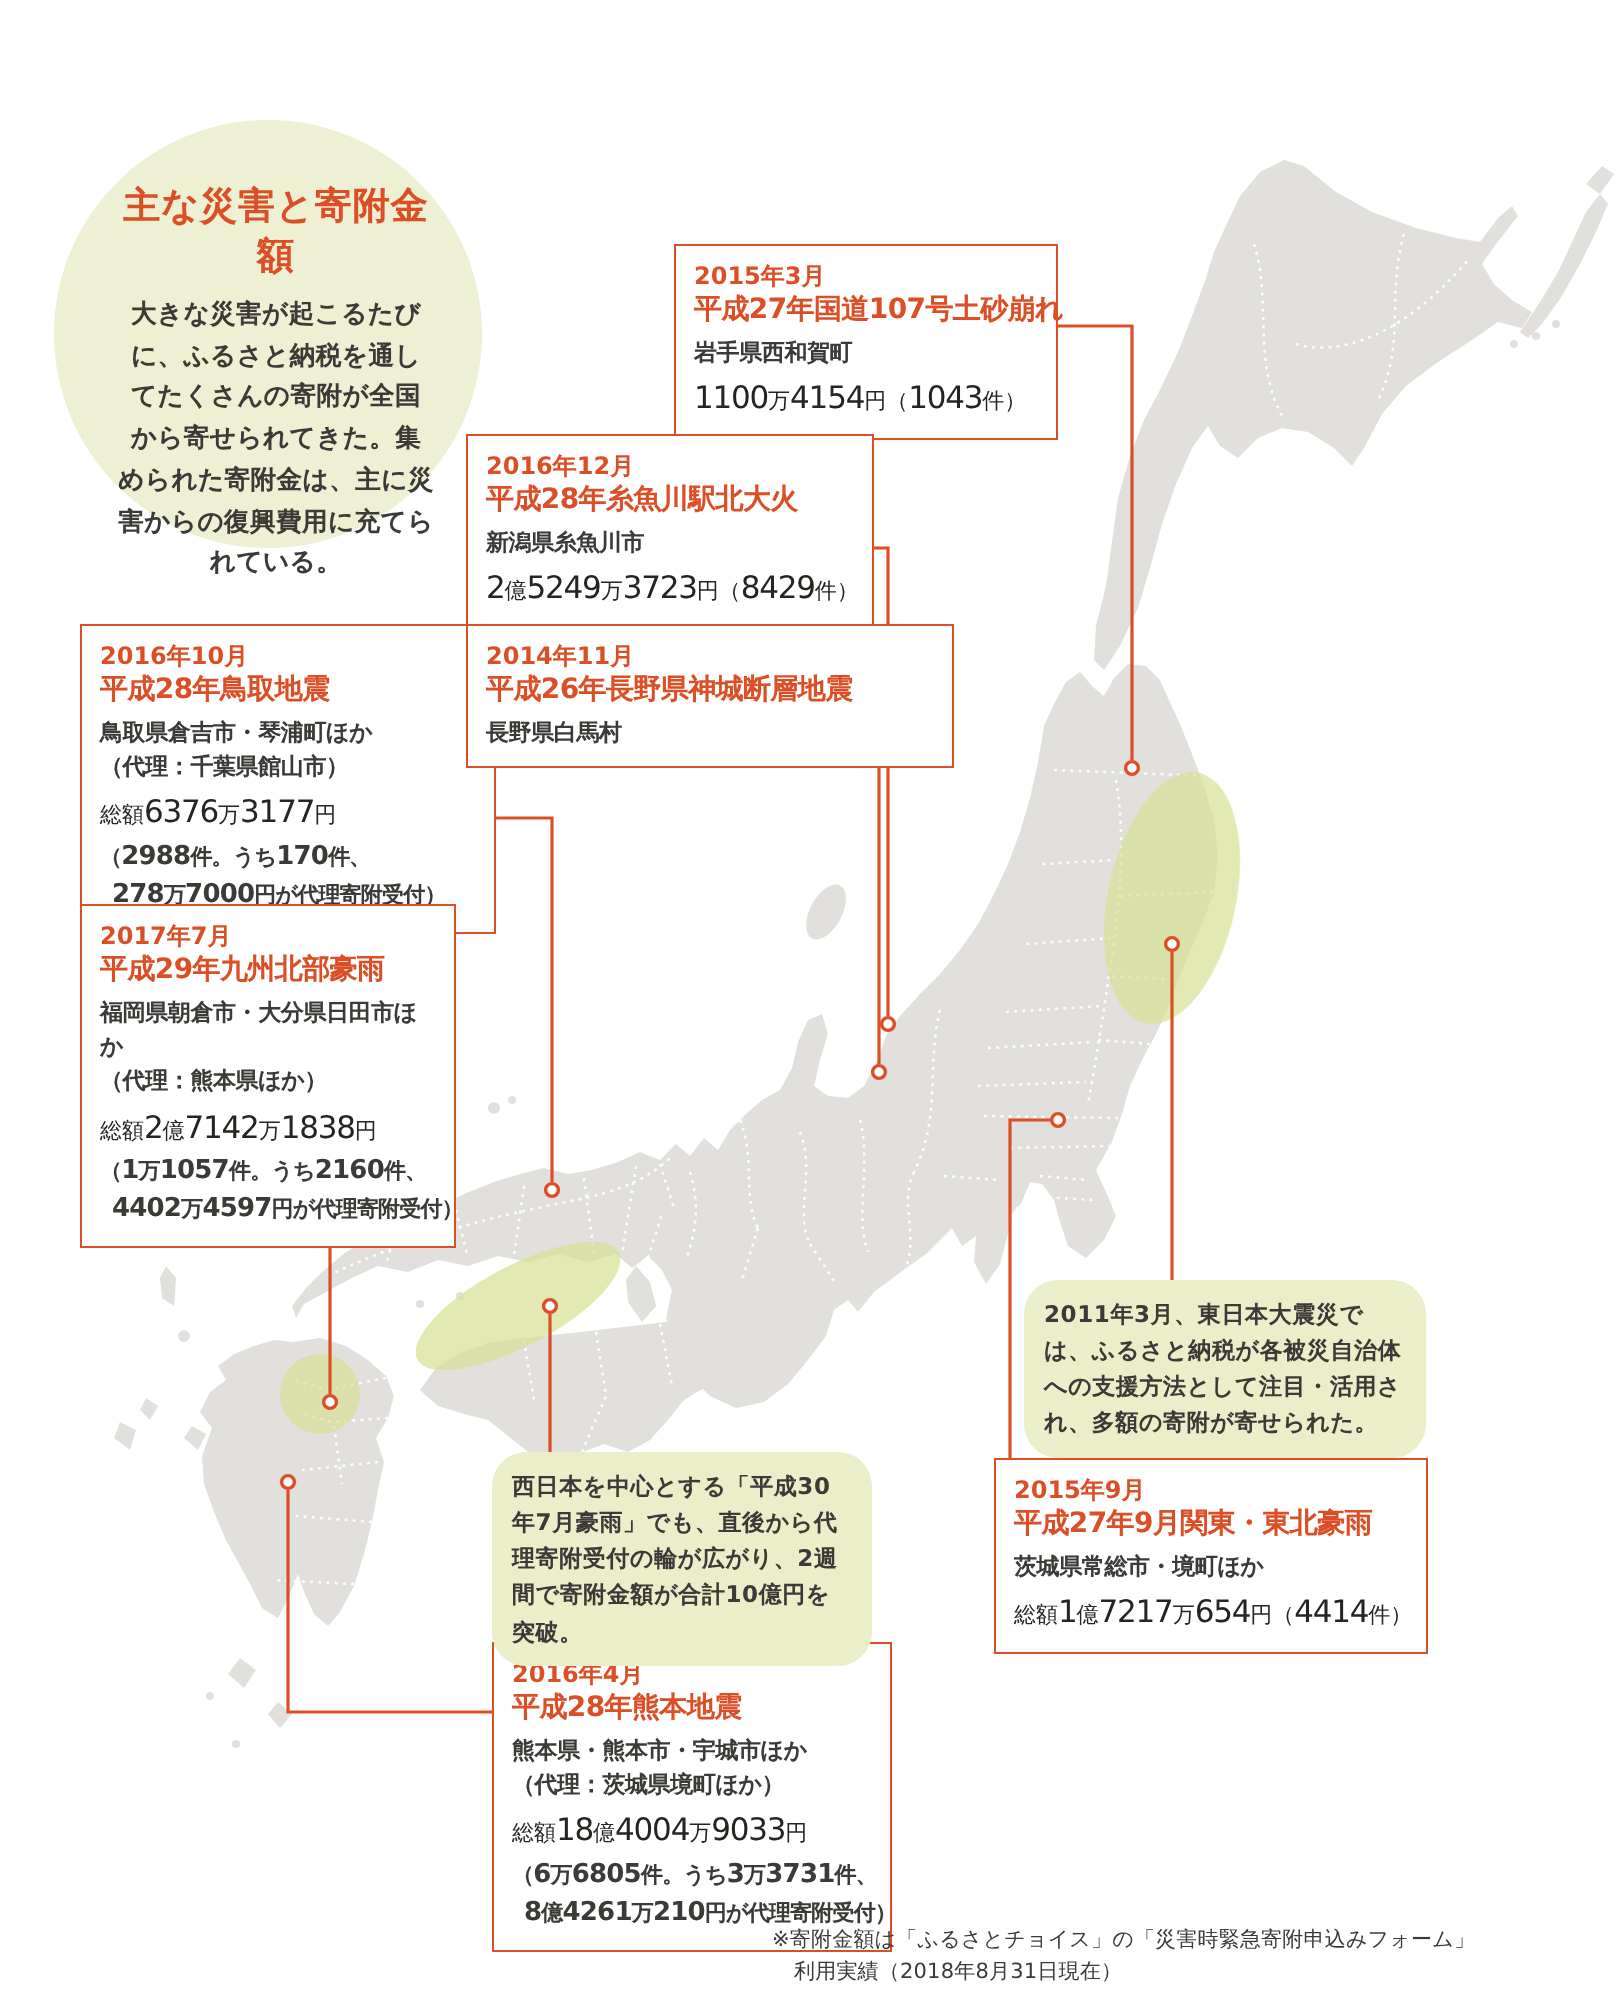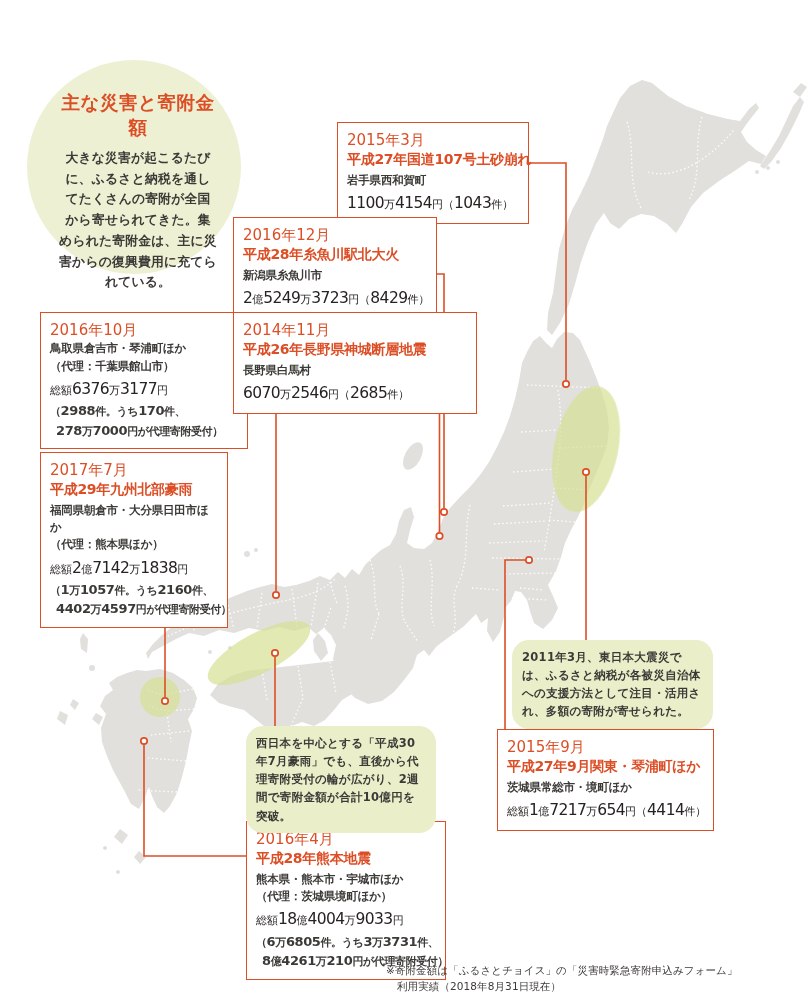--- a/index.html
+++ b/index.html
@@ -17,21 +17,21 @@
 
   
   .intro{position:absolute;left:27px;top:60px;width:214px;height:214px;border-radius:50%;
          background:var(--circle-bg);box-sizing:border-box;padding:30px 24px 0 32px;z-index:2;text-align:center;}
   .intro .ititle{font-size:18.5px;font-weight:700;color:var(--accent);letter-spacing:0.5px;}
   .intro .ibody{margin-top:8px;font-size:12.8px;font-weight:700;line-height:1.62;letter-spacing:0.2px;}
 
   
   .callout{position:absolute;background:#fff;border:1.5px solid var(--accent);
            box-sizing:border-box;padding:7px 9px 8px;z-index:3;}
-  .callout .date{font-size:15px;font-weight:400;color:var(--accent);line-height:1.35;}
+  .callout .date{font-size:12px;font-weight:700;color:var(--accent);line-height:1.35;}
   .callout .title{font-size:14px;font-weight:700;color:var(--accent);line-height:1.4;
                   white-space:nowrap;letter-spacing:-0.3px;margin-bottom:2px;}
   .callout .loc{font-size:11.5px;font-weight:600;line-height:1.5;letter-spacing:-0.2px;}
   .callout .amount{font-size:11px;font-weight:400;color:#262420;margin-top:3px;
                    white-space:nowrap;line-height:1.5;}
   .callout .amount .num{font-size:15.5px;letter-spacing:-0.6px;}
   .callout .sub{font-size:11px;font-weight:600;line-height:1.5;letter-spacing:-0.4px;white-space:nowrap;}
   .callout .sub .num{font-size:13px;letter-spacing:-0.4px;}
   .callout .sub2{padding-left:6px;}
 
@@ -172,47 +172,47 @@
 
   <div class="callout" style="left:233px;top:217px;width:204px">
     <div class="date">2016年12月</div>
     <div class="title">平成28年糸魚川駅北大火</div>
     <div class="loc">新潟県糸魚川市</div>
     <div class="amount"><span class="num">2</span>億<span class="num">5249</span>万<span class="num">3723</span>円（<span class="num">8429</span>件）</div>
   </div>
 
   <div class="callout" style="left:40px;top:312px;width:208px">
     <div class="date">2016年10月</div>
+    <div class="title">平成28年鳥取地震</div>
     <div class="loc">鳥取県倉吉市・琴浦町ほか</div>
     <div class="loc">（代理：千葉県館山市）</div>
     <div class="amount">総額<span class="num">6376</span>万<span class="num">3177</span>円</div>
     <div class="sub">（<span class="num">2988</span>件。うち<span class="num">170</span>件、</div>
     <div class="sub sub2"><span class="num">278</span>万<span class="num">7000</span>円が代理寄附受付）</div>
   </div>
 
   <div class="callout" style="left:233px;top:312px;width:244px">
     <div class="date">2014年11月</div>
     <div class="title">平成26年長野県神城断層地震</div>
     <div class="loc">長野県白馬村</div>
-    <div class="amount"><span class="num">6070</span>万<span class="num">2546</span>円（<span class="num">2685</span>件）</div>
   </div>
 
   <div class="callout" style="left:40px;top:452px;width:188px">
     <div class="date">2017年7月</div>
     <div class="title">平成29年九州北部豪雨</div>
     <div class="loc">福岡県朝倉市・大分県日田市ほか</div>
     <div class="loc">（代理：熊本県ほか）</div>
     <div class="amount">総額<span class="num">2</span>億<span class="num">7142</span>万<span class="num">1838</span>円</div>
     <div class="sub">（<span class="num">1</span>万<span class="num">1057</span>件。うち<span class="num">2160</span>件、</div>
     <div class="sub sub2"><span class="num">4402</span>万<span class="num">4597</span>円が代理寄附受付）</div>
   </div>
 
   <div class="callout" style="left:497px;top:729px;width:217px">
     <div class="date">2015年9月</div>
-    <div class="title">平成27年9月関東・琴浦町ほか</div>
+    <div class="title">平成27年9月関東・東北豪雨</div>
     <div class="loc">茨城県常総市・境町ほか</div>
     <div class="amount">総額<span class="num">1</span>億<span class="num">7217</span>万<span class="num">654</span>円（<span class="num">4414</span>件）</div>
   </div>
 
   <div class="callout" style="left:246px;top:821px;width:200px">
     <div class="date">2016年4月</div>
     <div class="title">平成28年熊本地震</div>
     <div class="loc">熊本県・熊本市・宇城市ほか</div>
     <div class="loc">（代理：茨城県境町ほか）</div>
     <div class="amount">総額<span class="num">18</span>億<span class="num">4004</span>万<span class="num">9033</span>円</div>

